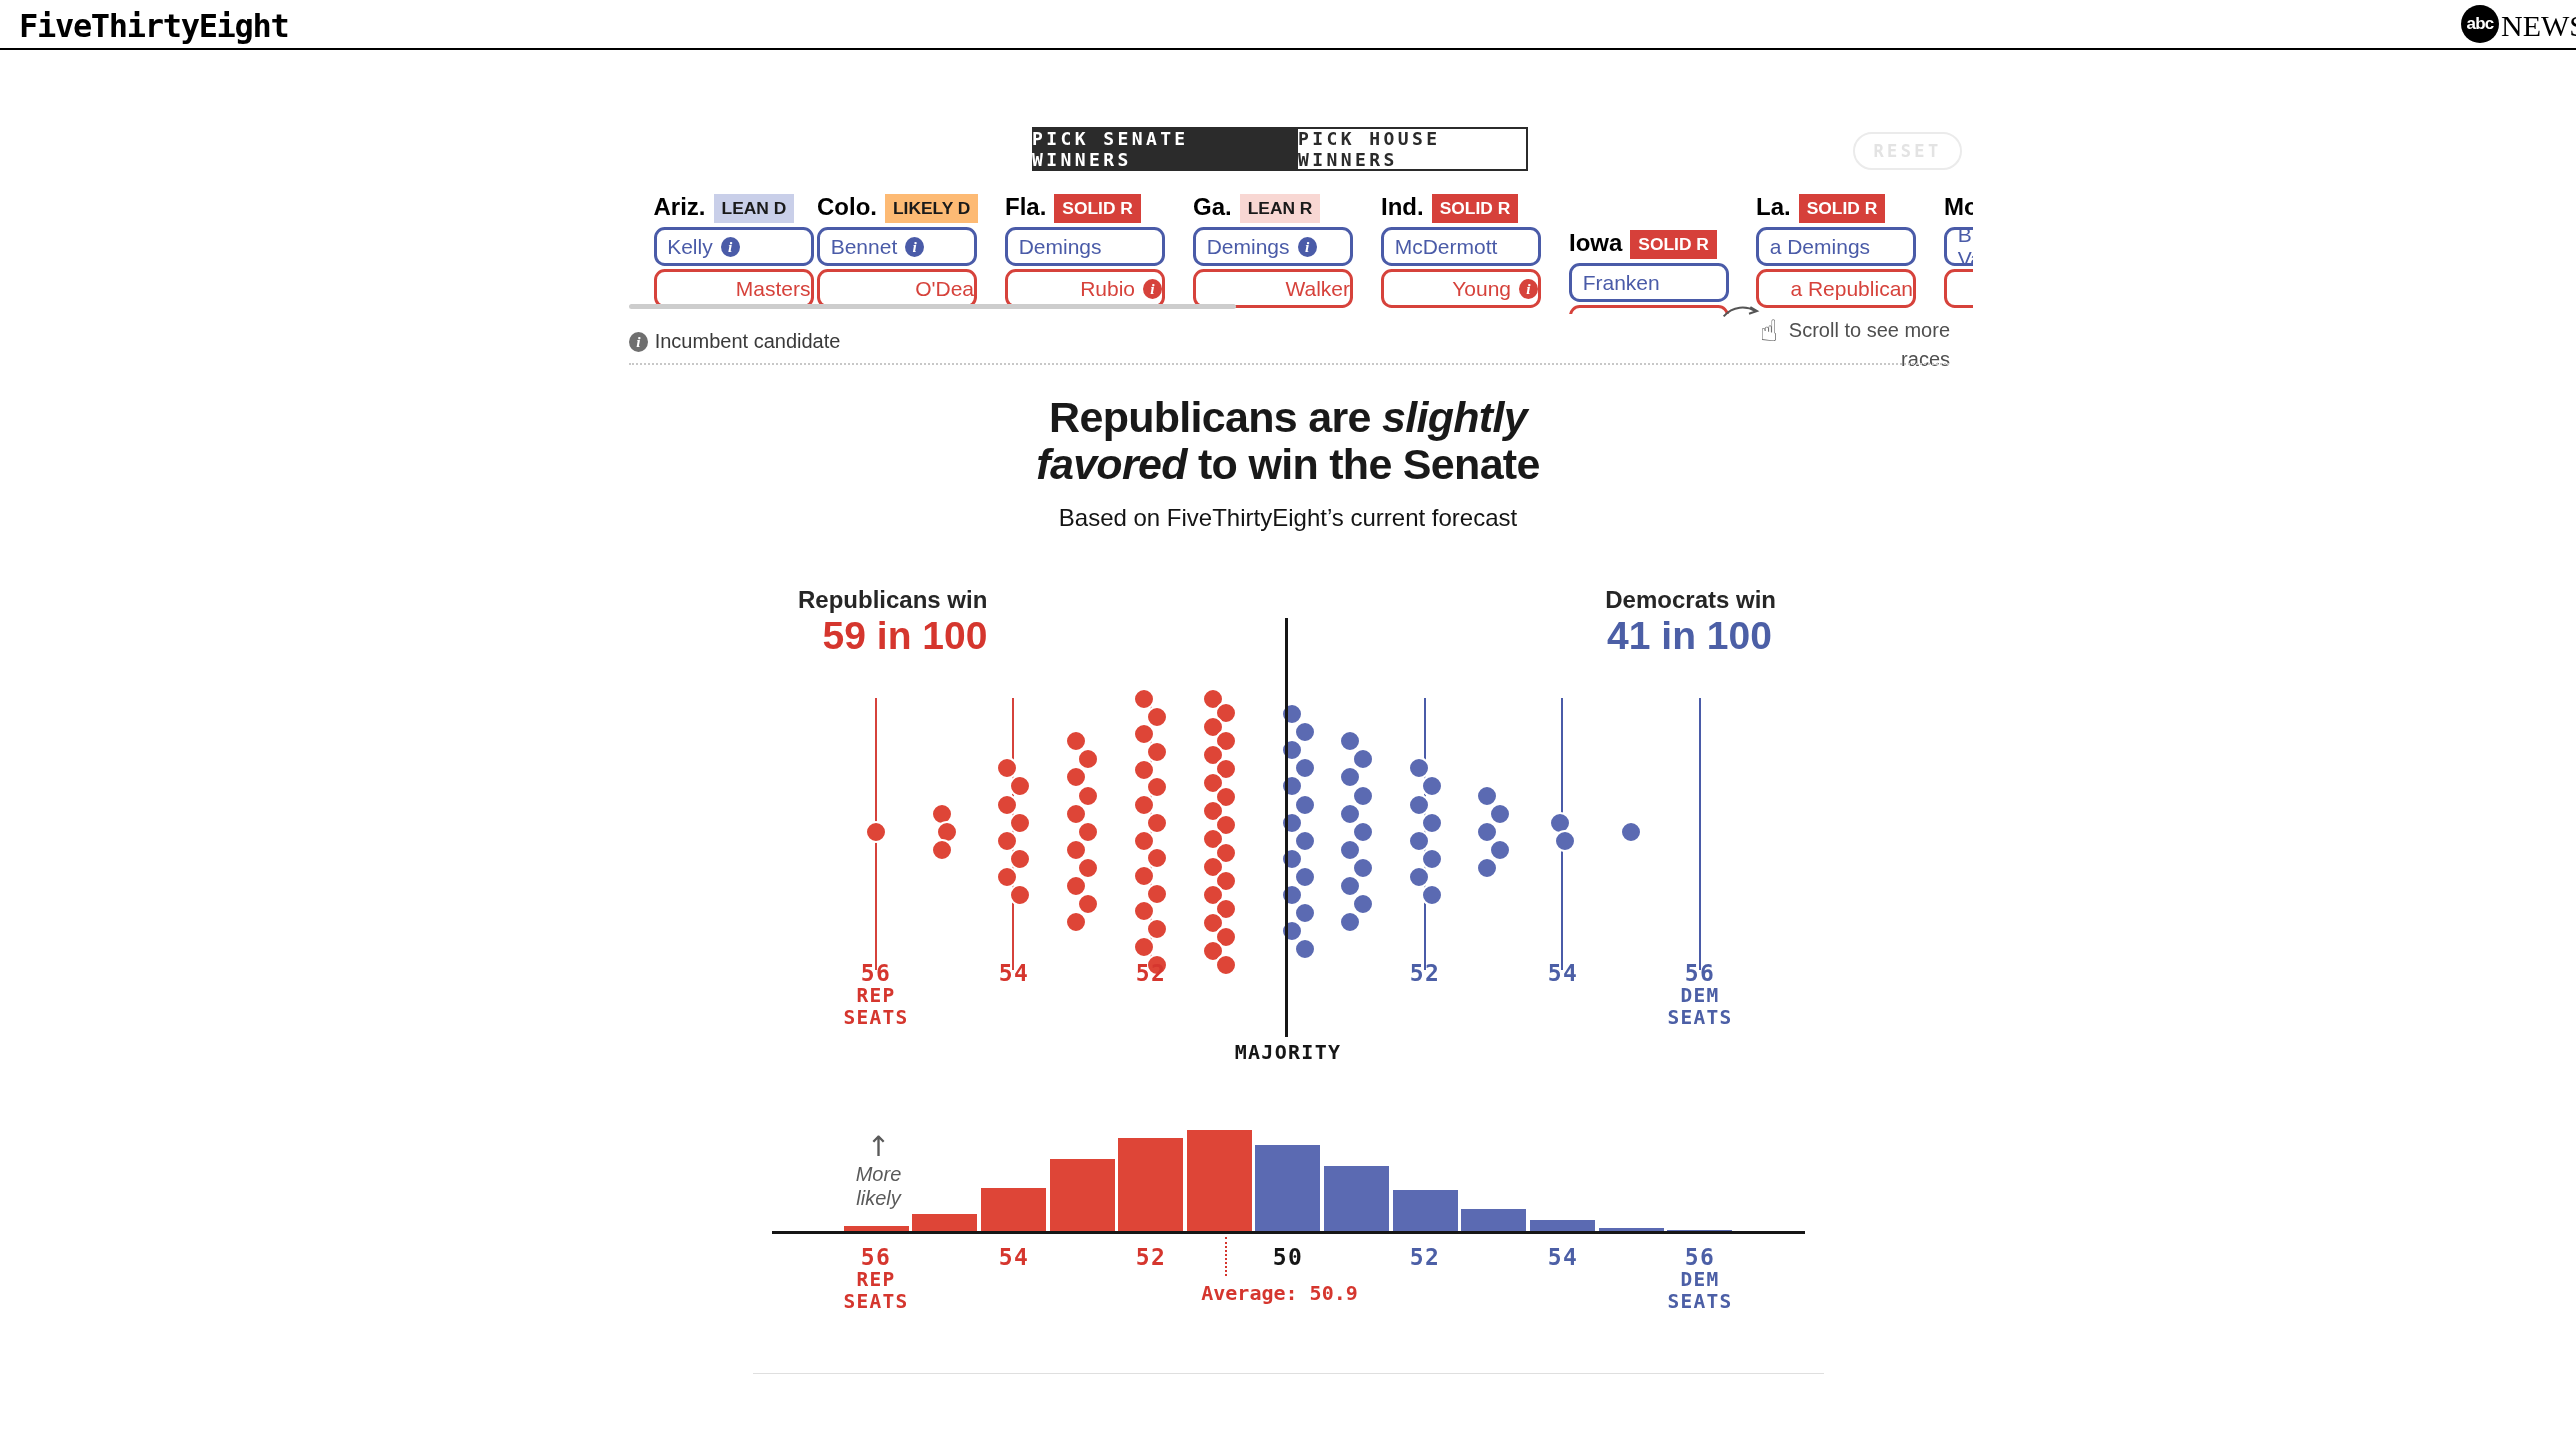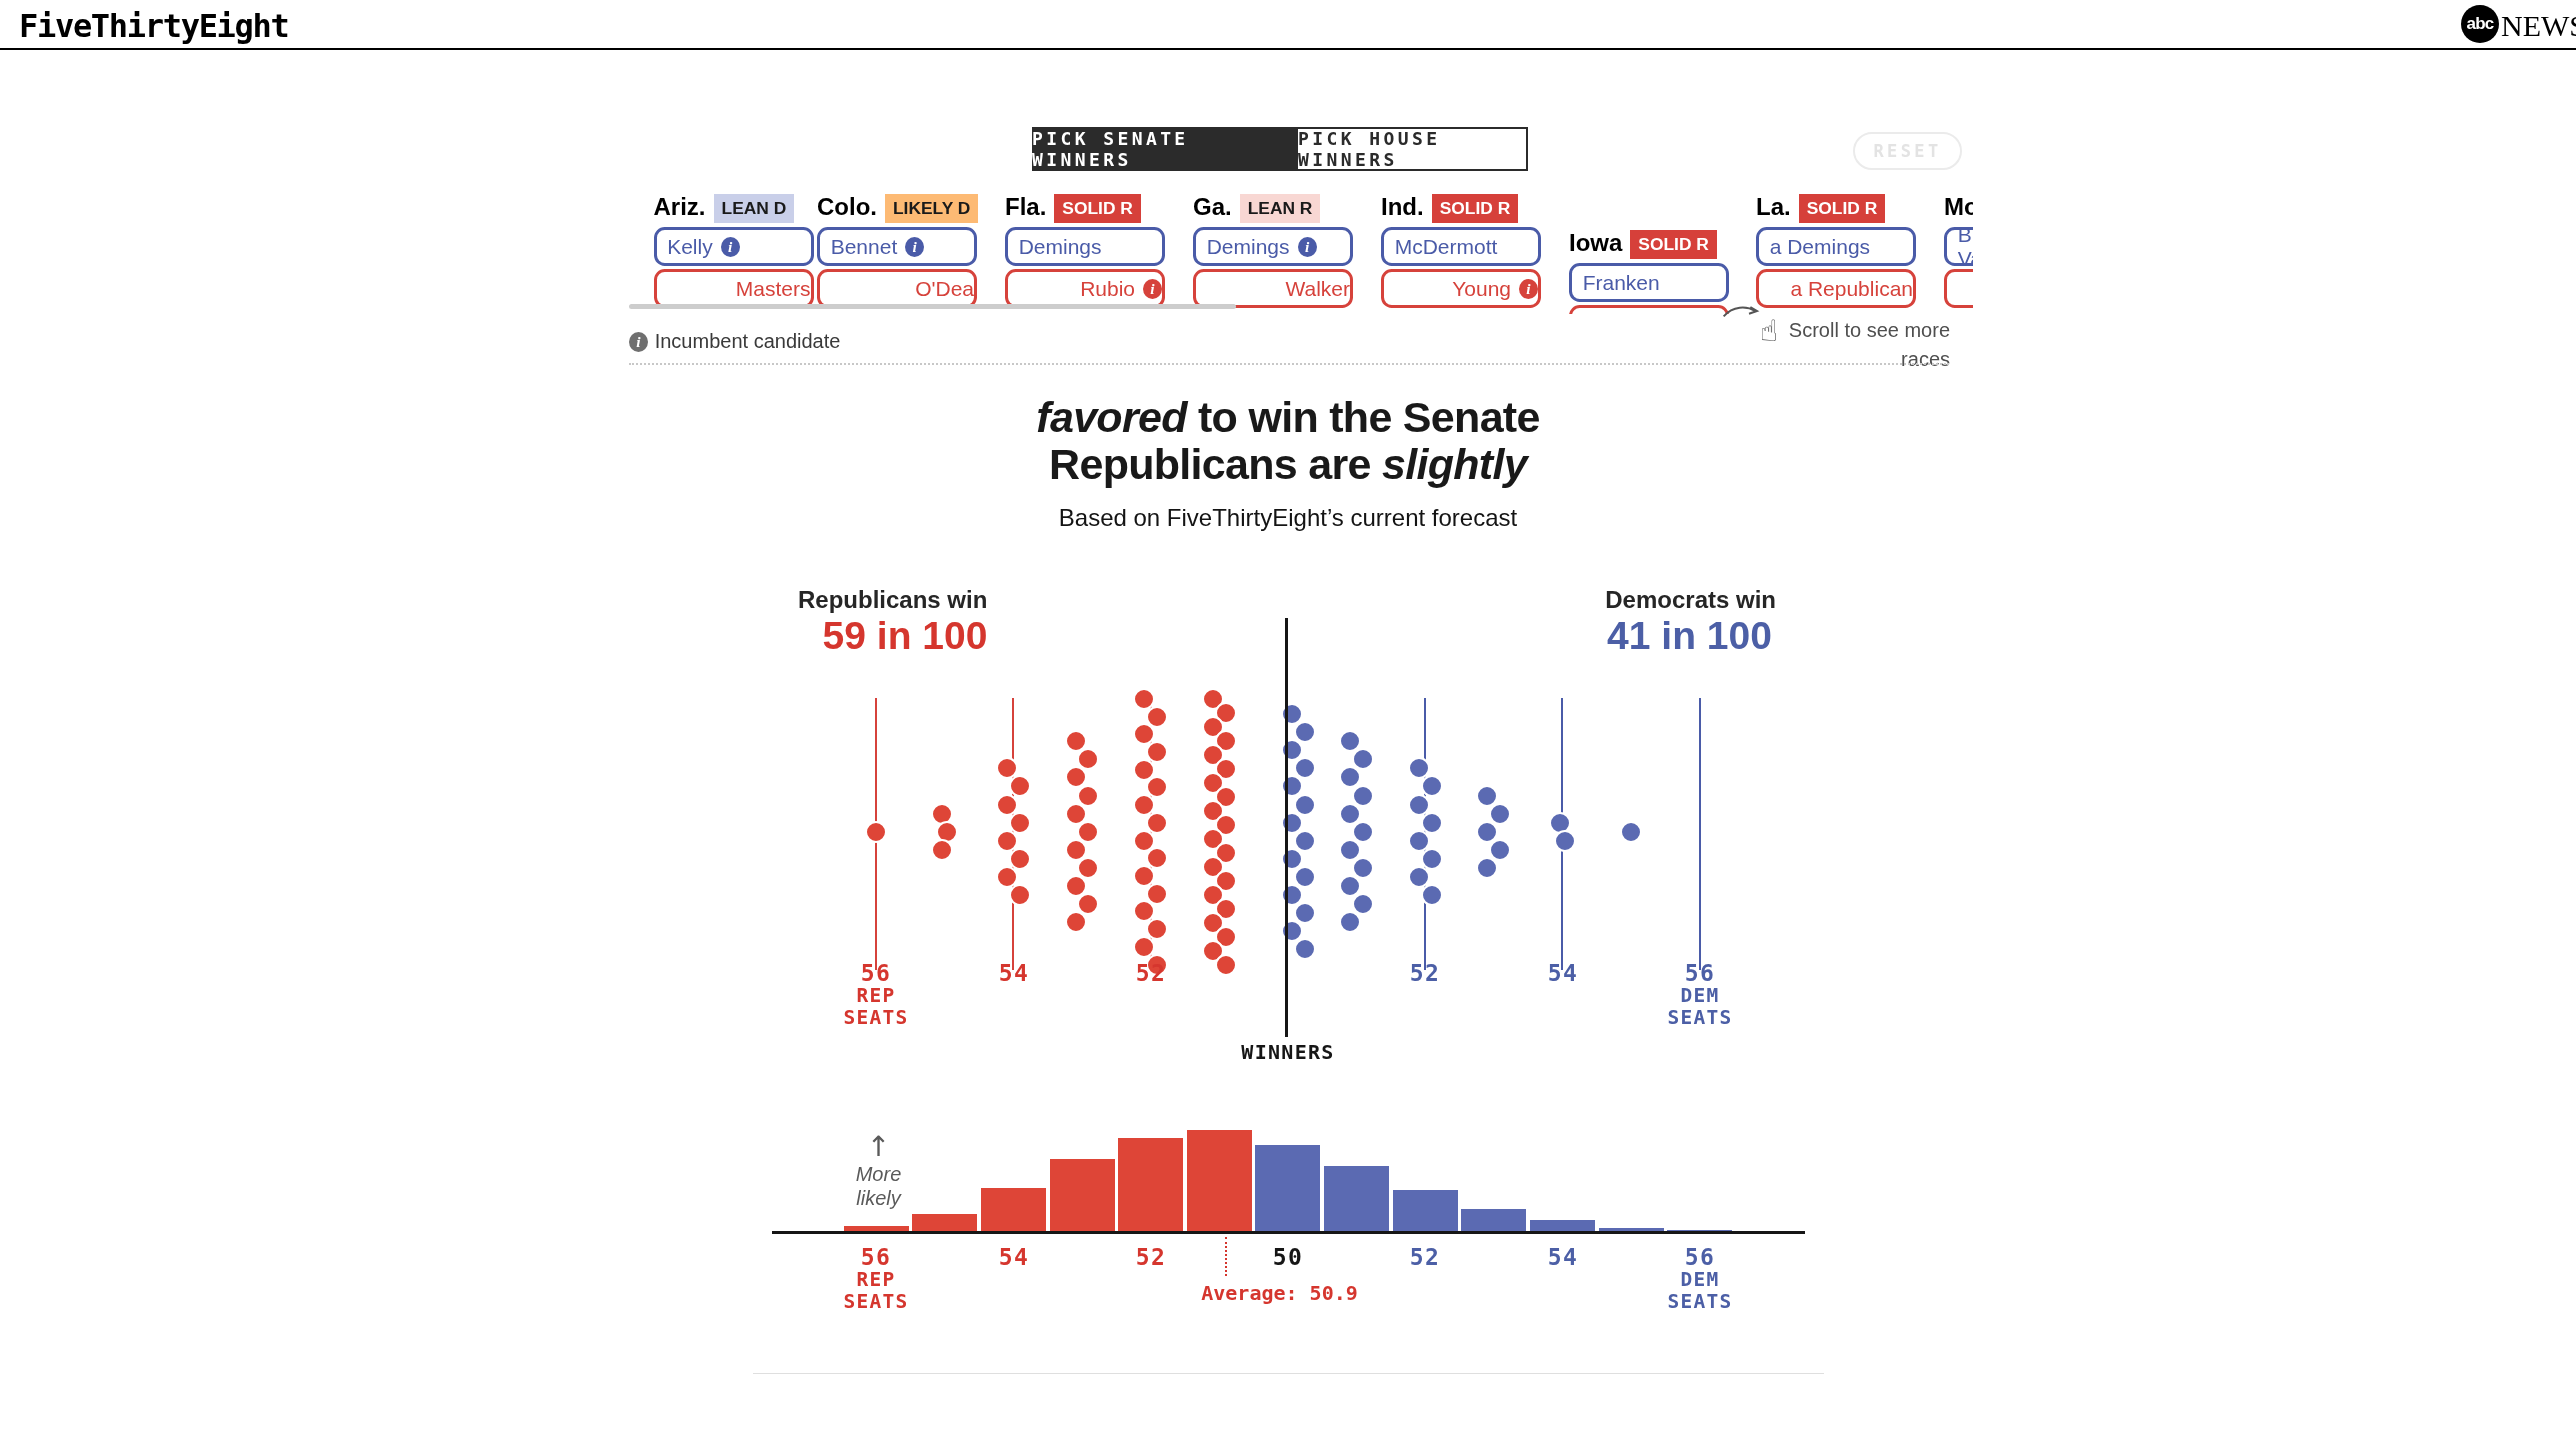--- a/index.html
+++ b/index.html
@@ -146,22 +146,22 @@
 <div id="scroll-hint">
   <span class="hand">☝<svg class="swipe-arrow" width="40" height="17.4" viewBox="0 0 60 26">
         <path d="M4 20 C 18 4, 38 4, 52 12" fill="none" stroke="#555" stroke-width="3"></path>
         <path d="M44 6 L54 12 L42 16" fill="none" stroke="#555" stroke-width="3"></path>
       </svg></span>
   <span>Scroll to see more races</span>
 </div>
 <div id="dotted-sep"></div>
 
 <div id="headline">
+  <div><span>Republicans are </span><span class="it">slightly</span></div>
   <div><span class="it">favored</span><span> to win the Senate</span></div>
-  <div><span>Republicans are </span><span class="it">slightly</span></div>
 </div>
 <div id="subtitle">Based on FiveThirtyEight’s current forecast</div>
 
 <div id="win-rep">
   <div class="win-label">Republicans win</div>
   <div class="win-odds">59 in 100</div>
 </div>
 <div id="win-dem">
   <div class="win-label">Democrats win</div>
   <div class="win-odds">41 in 100</div>
@@ -293,21 +293,21 @@
     </div>
     <div class="tick" style="left: 1489px; top: 961px; color: rgb(76, 95, 166);">
       <div>54</div>
     </div>
     <div class="tick" style="left: 1626px; top: 961px; color: rgb(76, 95, 166);">
       <div>56</div>
       <div>DEM</div>
       <div>SEATS</div>
     </div>
   </div>
-<div id="majority-label">WINNERS</div>
+<div id="majority-label">MAJORITY</div>
 
 <div id="histogram">
     <div class="bar" style="left: 844px; width: 65px; top: 1226px; height: 5px; background: rgb(222, 69, 55);"></div>
     <div class="bar" style="left: 912px; width: 65px; top: 1214px; height: 17px; background: rgb(222, 69, 55);"></div>
     <div class="bar" style="left: 981px; width: 65px; top: 1188px; height: 43px; background: rgb(222, 69, 55);"></div>
     <div class="bar" style="left: 1050px; width: 65px; top: 1159px; height: 72px; background: rgb(222, 69, 55);"></div>
     <div class="bar" style="left: 1118px; width: 65px; top: 1138px; height: 93px; background: rgb(222, 69, 55);"></div>
     <div class="bar" style="left: 1187px; width: 65px; top: 1130px; height: 101px; background: rgb(222, 69, 55);"></div>
     <div class="bar" style="left: 1255px; width: 65px; top: 1145px; height: 86px; background: rgb(91, 106, 178);"></div>
     <div class="bar" style="left: 1324px; width: 65px; top: 1166px; height: 65px; background: rgb(91, 106, 178);"></div>

